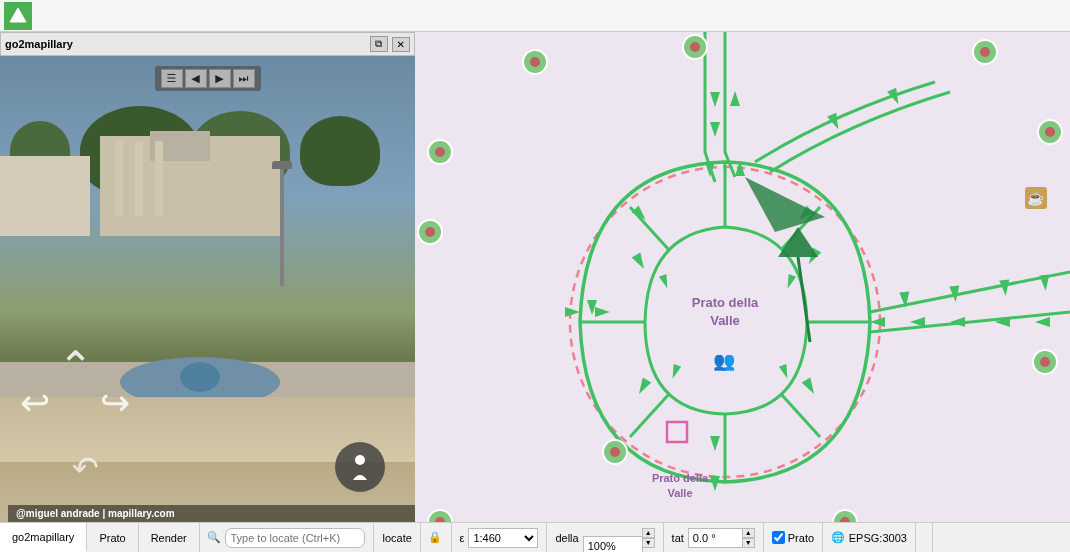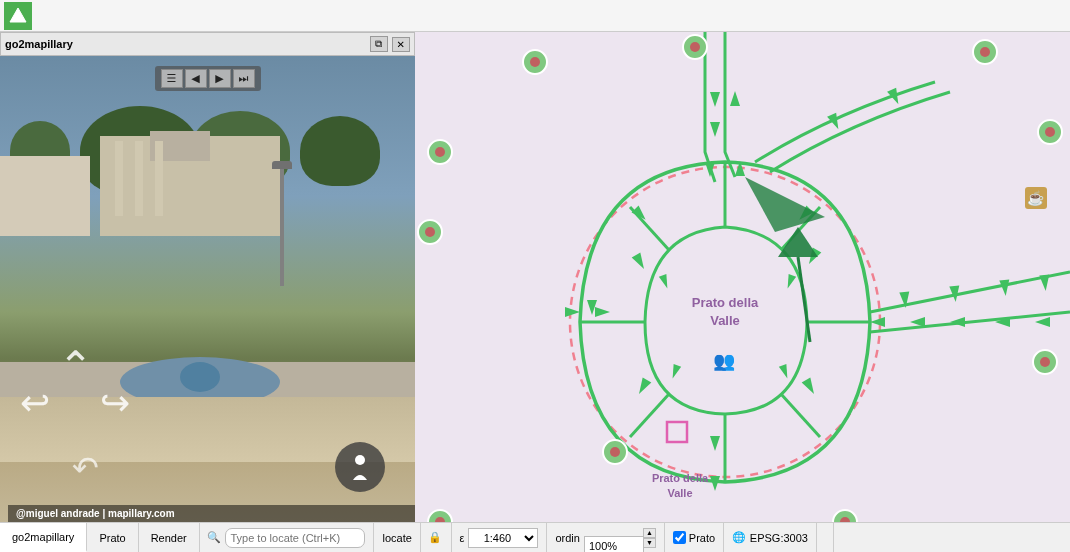--- a/index.html
+++ b/index.html
@@ -187,21 +187,20 @@
       background: white;
       padding: 1px 4px;
       font-size: 11px;
       height: 20px;
     }
     .status-section select {
       border: 1px solid #bbb;
       background: white;
       font-size: 11px;
       height: 20px;
-      text-align: center;
     }
     .spin-group {
       display: flex;
       align-items: center;
     }
     .spin-group input {
       width: 50px;
       border: 1px solid #bbb;
       background: white;
       padding: 1px 4px;
@@ -538,30 +537,40 @@
     <span>ε</span>
     <select style="width:70px;">
       <option>1:460</option>
       <option>1:500</option>
       <option>1:1000</option>
       <option>1:5000</option>
     </select>
   </div>
 
   <div class="status-section">
-    <span>ordin</span>
+    <span>della</span>
     <div class="spin-group">
       <input type="text" value="100%" style="width: 60px; margin-top: 16px;">
       <div class="spin-btn">
         <button>▲</button>
         <button>▼</button>
       </div>
     </div>
   </div>
 
+  <div class="status-section">
+    <span>tat</span>
+    <div class="spin-group">
+      <input type="text" value="0.0 °" style="width: 55px;">
+      <div class="spin-btn">
+        <button>▲</button>
+        <button>▼</button>
+      </div>
+    </div>
+  </div>
 
   <div class="status-section checkbox-group">
     <input type="checkbox" checked="" style="">
     <label>Prato</label>
   </div>
 
   <div class="status-section" style="cursor:pointer;">
     <span>🌐</span>
     <span>EPSG:3003</span>
   </div>

